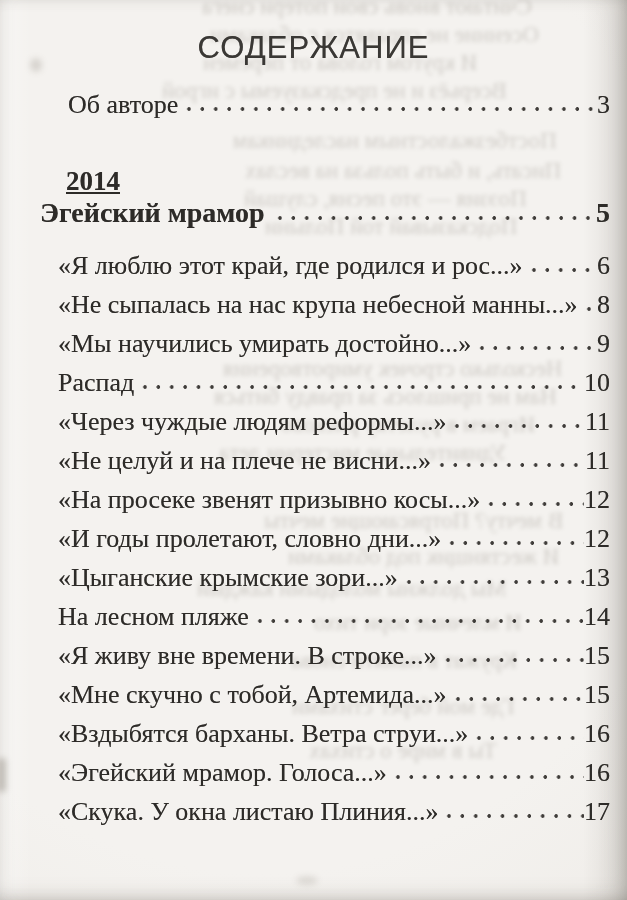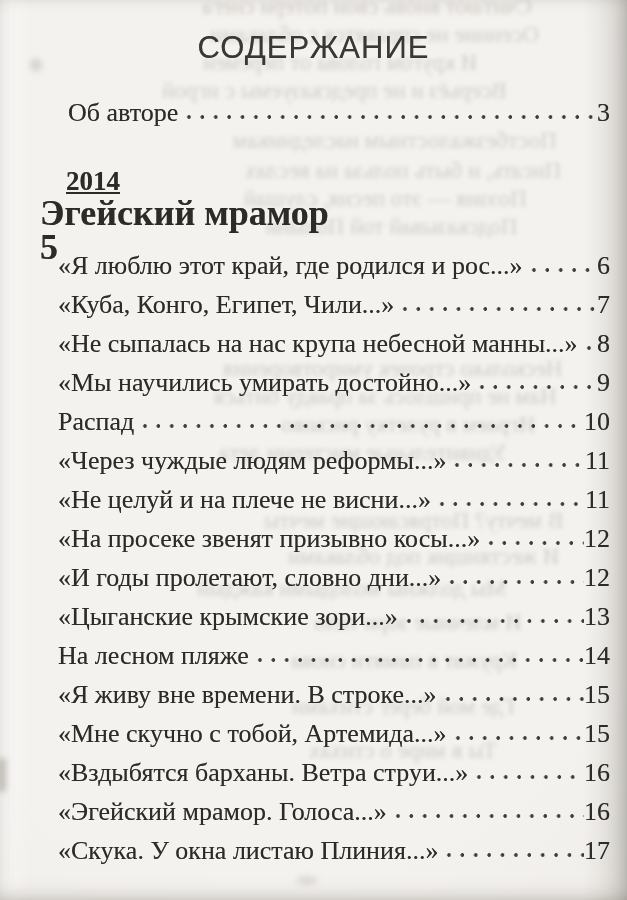--- a/index.html
+++ b/index.html
@@ -58,26 +58,26 @@
   .toc-line .label { white-space:nowrap; }
   .toc-line .leader {
     flex:1 1 auto;
     margin-left:5px;
     background-image:radial-gradient(circle at 6px var(--dot-y), rgba(48,45,42,.92) 1.55px, rgba(48,45,42,0) 2.1px);
     background-size:13.4px 100%;
     background-repeat:repeat-x;
   }
   .toc-line .pagenum { white-space:nowrap; }
 
-  .front-row   { position:absolute; top:96px;  left:40px; right:17px; padding-left:28px; line-height:33px;justify-content:center; --dot-y:21px; }
+  .front-row   { position:absolute; top:88px;  left:40px; right:17px; padding-left:28px; line-height:33px;justify-content:center; --dot-y:21px; }
   .year        { position:absolute; top:167px; left:40px; padding-left:26px;
                  font-weight:700; font-size:27px; line-height:28px;
                  text-shadow:0 0 .5px rgba(45,43,40,.5);text-decoration:underline; }
   .section-row { position:absolute; top:196px; left:40px; right:17px;
-                 font-weight:700; font-size:36px; line-height:34px;flex-direction:column; --dot-y:22px; }
+                 font-weight:700; font-size:28px; line-height:34px; --dot-y:22px; }
   .section-row .leader { margin-left:9px; }
 
   .entries { position:absolute; top:246px; left:40px; right:17px; }
   .entries .toc-line { padding-left:18px; height:39px; }
 </style>
 </head>
 <body>
 
 <div class="page">
 
@@ -122,25 +122,20 @@
     <span class="pagenum">5</span>
   </div>
 
   <div class="entries" id="entries">
   <div class="toc-line entry">
     <span class="label">«Я люблю этот край, где родился и рос...»</span>
     <span class="leader"></span>
     <span class="pagenum">6</span>
   </div>
 
-  <div class="toc-line entry">
-    <span class="label">«Куба, Конго, Египет, Чили...»</span>
-    <span class="leader"></span>
-    <span class="pagenum">7</span>
-  </div>
 
   <div class="toc-line entry">
     <span class="label">«Не сыпалась на нас крупа небесной манны...»</span>
     <span class="leader"></span>
     <span class="pagenum">8</span>
   </div>
 
   <div class="toc-line entry">
     <span class="label">«Мы научились умирать достойно...»</span>
     <span class="leader"></span>

